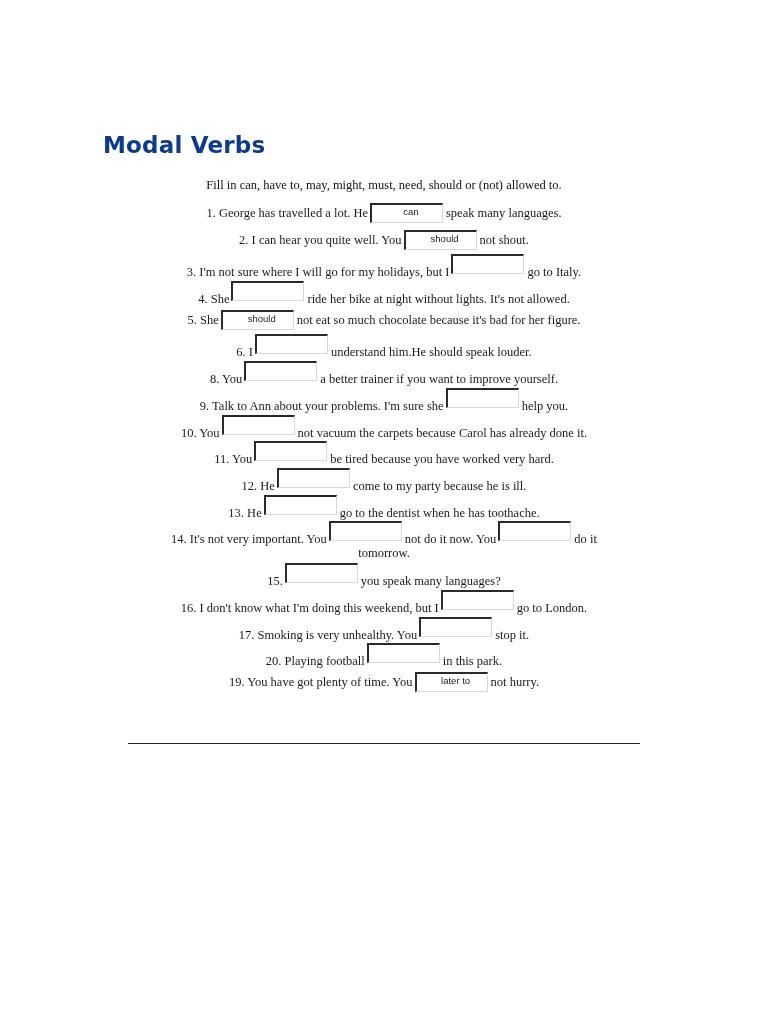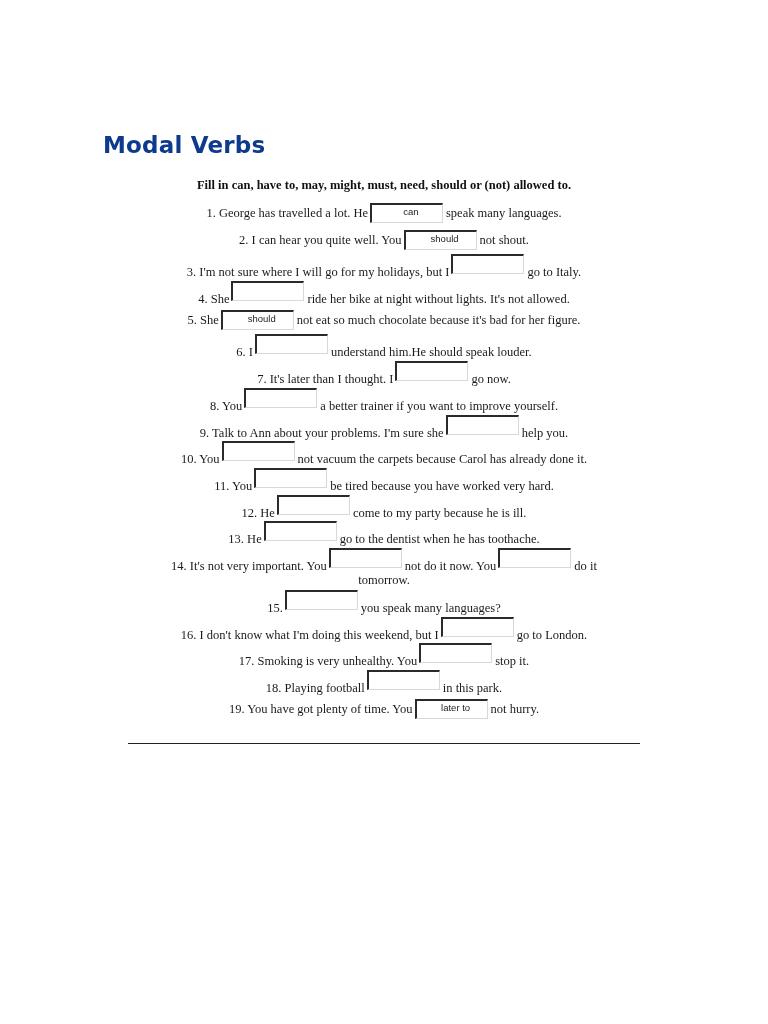--- a/index.html
+++ b/index.html
@@ -26,21 +26,21 @@
       color: #0d3a8c;
       letter-spacing: 0.2px;
     }
     .instructions {
       position: absolute;
       left: 0;
       width: 768px;
       top: 178px;
       text-align: center;
       font-size: 12.5px;
-      font-weight: bold;
+      font-weight: normal;
       color: #111;
     }
     .exercise {
       position: absolute;
       left: 128px;
       width: 512px;
       top: 198px;
     }
     .line {
       position: relative;
@@ -99,28 +99,27 @@
 
 <div class="instructions">Fill in can, have to, may, might, must, need, should or (not) allowed to.</div>
 
 <div class="exercise">
   <div class="line"><span class="inner"><span>1. George has travelled a lot. He</span><span class="blank">can</span><span>speak many languages.</span></span></div>
   <div class="line"><span class="inner"><span>2. I can hear you quite well. You</span><span class="blank">should</span><span>not shout.</span></span></div>
   <div class="line"><span class="inner"><span>3. I'm not sure where I will go for my holidays, but I</span><span class="blank"></span><span>go to Italy.</span></span></div>
   <div class="line"><span class="inner"><span>4. She</span><span class="blank"></span><span>ride her bike at night without lights. It's not allowed.</span></span></div>
   <div class="line"><span class="inner"><span>5. She</span><span class="blank">should</span><span>not eat so much chocolate because it's bad for her figure.</span></span></div>
   <div class="line"><span class="inner"><span>6. I</span><span class="blank"></span><span>understand him.He should speak louder.</span></span></div>
-  <div class="line"><span class="inner"><span>7. It's later than I thought. I</span><span class="blank"></span><span>go now.</span></span></div>
   <div class="line"><span class="inner"><span>8. You</span><span class="blank"></span><span>a better trainer if you want to improve yourself.</span></span></div>
   <div class="line"><span class="inner"><span>9. Talk to Ann about your problems. I'm sure she</span><span class="blank"></span><span>help you.</span></span></div>
   <div class="line"><span class="inner"><span>10. You</span><span class="blank"></span><span>not vacuum the carpets because Carol has already done it.</span></span></div>
   <div class="line"><span class="inner"><span>11. You</span><span class="blank"></span><span>be tired because you have worked very hard.</span></span></div>
   <div class="line"><span class="inner"><span>12. He</span><span class="blank"></span><span>come to my party because he is ill.</span></span></div>
   <div class="line"><span class="inner"><span>13. He</span><span class="blank"></span><span>go to the dentist when he has toothache.</span></span></div>
   <div class="line wrap"><span class="inner"><span>14. It's not very important. You</span><span class="blank"></span><span>not do it now. You</span><span class="blank"></span><span>do it tomorrow.</span></span></div>
   <div class="line"><span class="inner"><span>15.</span><span class="blank"></span><span>you speak many languages?</span></span></div>
   <div class="line"><span class="inner"><span>16. I don't know what I'm doing this weekend, but I</span><span class="blank"></span><span>go to London.</span></span></div>
   <div class="line"><span class="inner"><span>17. Smoking is very unhealthy. You</span><span class="blank"></span><span>stop it.</span></span></div>
-  <div class="line"><span class="inner"><span>18. Playing football</span><span class="blank"></span><span>in this park.</span></span></div>
+  <div class="line"><span class="inner"><span>20. Playing football</span><span class="blank"></span><span>in this park.</span></span></div>
   <div class="line"><span class="inner"><span>19. You have got plenty of time. You</span><span class="blank">later to</span><span>not hurry.</span></span></div>
 </div>
 
 <div class="rule"></div>
 
 </body></html>

